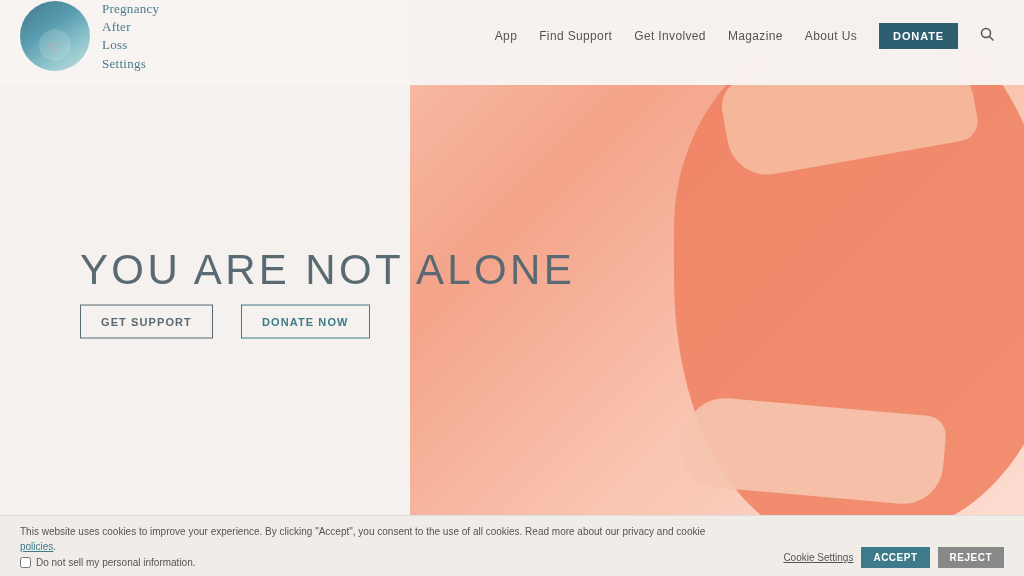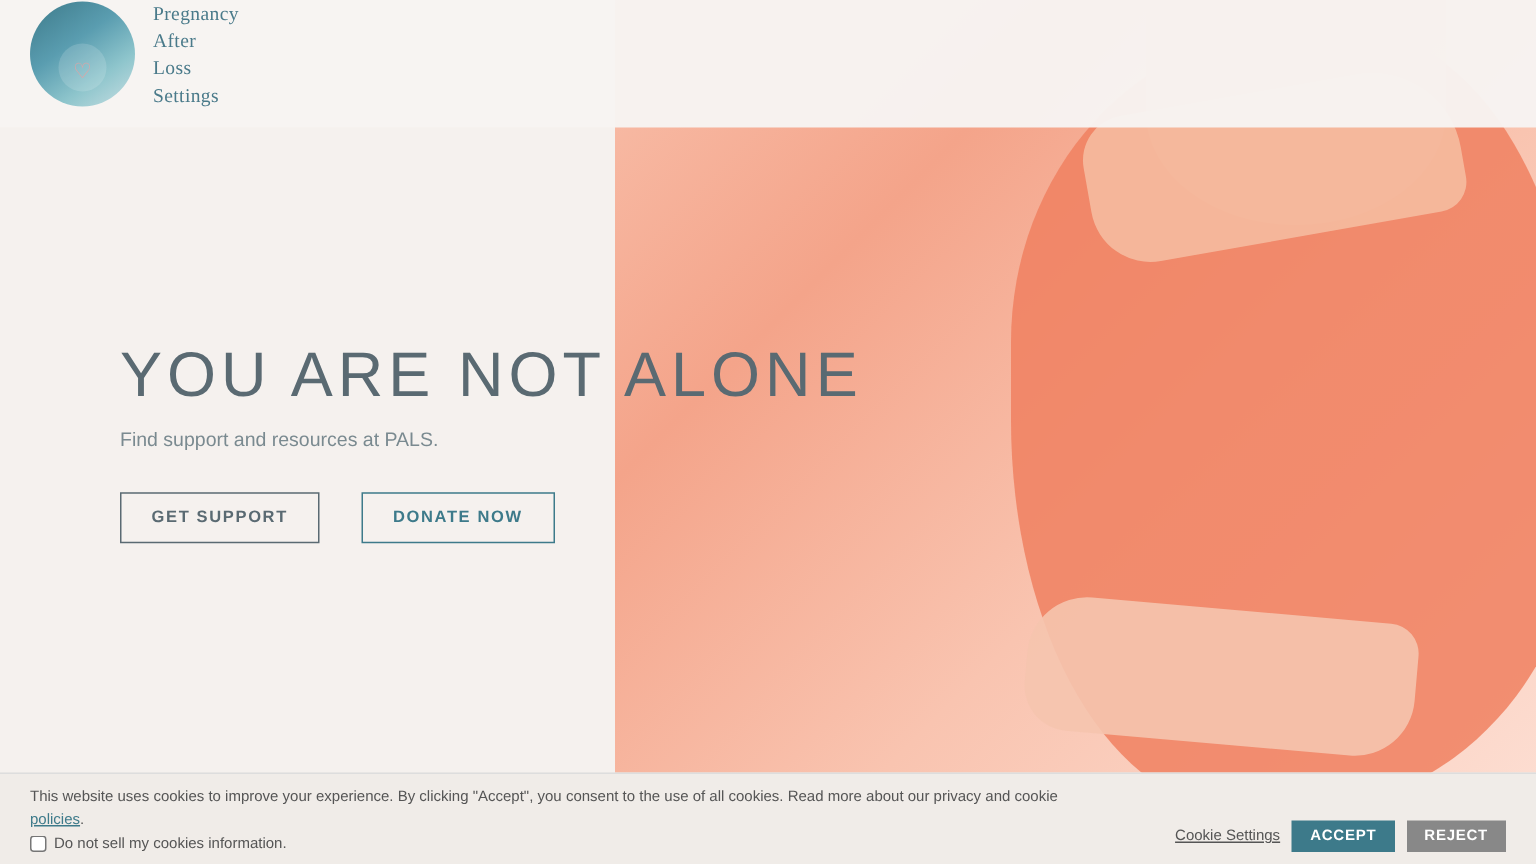--- a/index.html
+++ b/index.html
@@ -345,40 +345,53 @@
   <div class="logo-area">
     <div class="logo-icon"></div>
     <div class="logo-text">
       <span>Pregnancy</span>
       <span>After</span>
       <span>Loss</span>
       <span>Settings</span>
     </div>
   </div>
 
+  <nav>
+    <a class="nav-link">App</a>
+    <a class="nav-link">Find Support</a>
+    <a class="nav-link">Get Involved</a>
+    <a class="nav-link">Magazine</a>
+    <a class="nav-link">About Us</a>
+    <button class="donate-btn">DONATE</button>
+    <span class="search-icon-wrap">
+      <svg width="14" height="14" viewBox="0 0 14 14" fill="none" xmlns="http://www.w3.org/2000/svg">
+        <circle cx="6" cy="6" r="4.5" stroke="#555" stroke-width="1.5"></circle>
+        <line x1="9.5" y1="9.5" x2="13" y2="13" stroke="#555" stroke-width="1.5" stroke-linecap="round"></line>
+      </svg>
+    </span>
+  </nav>
 </header>
 
 <div class="hero-content">
   <h1 class="hero-title">YOU ARE NOT ALONE</h1>
-  <p class="hero-subtitle">Find support and resources at PALS.</p>
   <div class="hero-buttons">
     <button class="btn-outline">GET SUPPORT</button>
     <button class="btn-outline-blue">DONATE NOW</button>
   </div>
 </div>
 
 <div class="cookie-bar">
   <div class="cookie-text-area">
     <div class="cookie-main-text">
       <span>This website uses cookies to improve your experience. By clicking "Accept", you consent to the use of all cookies. Read more about our privacy and cookie</span>
       <a class="cookie-link">policies</a>.
     </div>
     <div class="cookie-checkbox-row">
       <input type="checkbox" style="">
-      <span>Do not sell my cookies information.</span>
+      <span>Do not sell my personal information.</span>
     </div>
   </div>
   <div class="cookie-actions">
     <span class="cookie-settings-link">Cookie Settings</span>
     <button class="accept-btn">ACCEPT</button>
     <button class="reject-btn">REJECT</button>
   </div>
 </div>
 
 </body></html>

